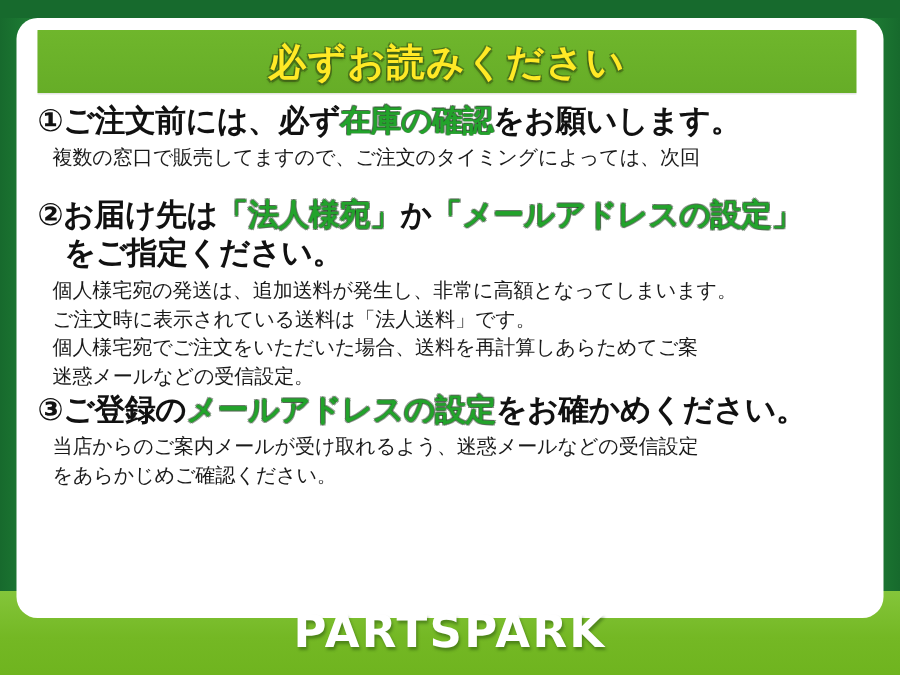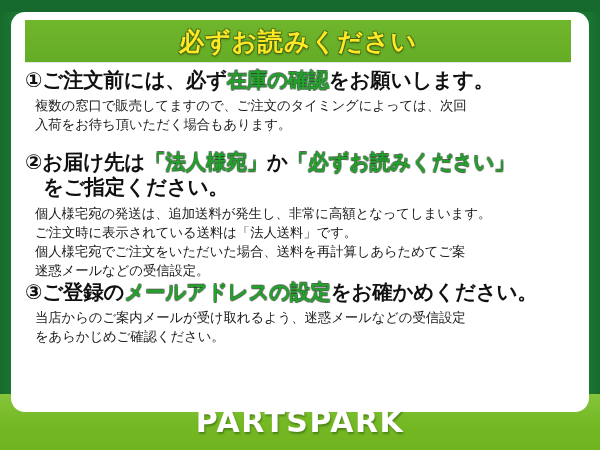--- a/index.html
+++ b/index.html
@@ -161,27 +161,26 @@
     </div>
 
     <div id="items-region">
 
       <div class="notice-item" id="item-1">
         <span class="item-heading">
           <span>①</span><span>ご注文前には、必ず</span><span class="hl">在庫の確認</span><span>をお願いします。</span>
         </span>
         <span class="item-subtext">
           <span>複数の窓口で販売してますので、ご注文のタイミングによっては、次回</span><br>
-          <span>入荷をお待ち頂いただく場合もあります。</span>
         </span>
       </div>
 
       <div class="notice-item" id="item-2">
         <span class="item-heading">
-          <span>②</span><span>お届け先は</span><span class="hl">「法人様宛」</span><span>か</span><span class="hl">「必ずお読みください」</span>
+          <span>②</span><span>お届け先は</span><span class="hl">「法人様宛」</span><span>か</span><span class="hl">「メールアドレスの設定」</span>
         </span>
         <span class="item-heading heading-line2">をご指定ください。</span>
         <span class="item-subtext">
           <span>個人様宅宛の発送は、追加送料が発生し、非常に高額となってしまいます。</span><br>
           <span>ご注文時に表示されている送料は「法人送料」です。</span><br>
           <span>個人様宅宛でご注文をいただいた場合、送料を再計算しあらためてご案</span><br>
           <span>迷惑メールなどの受信設定。</span>
         </span>
       </div>
 

